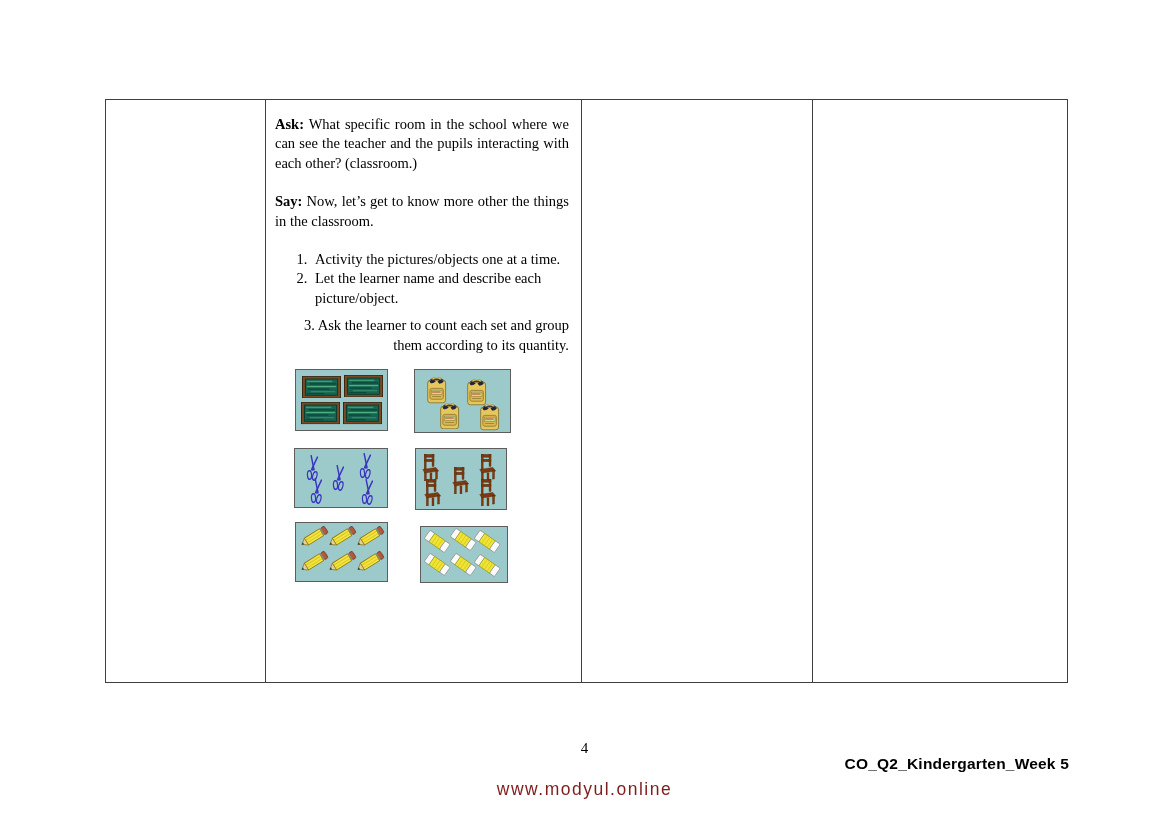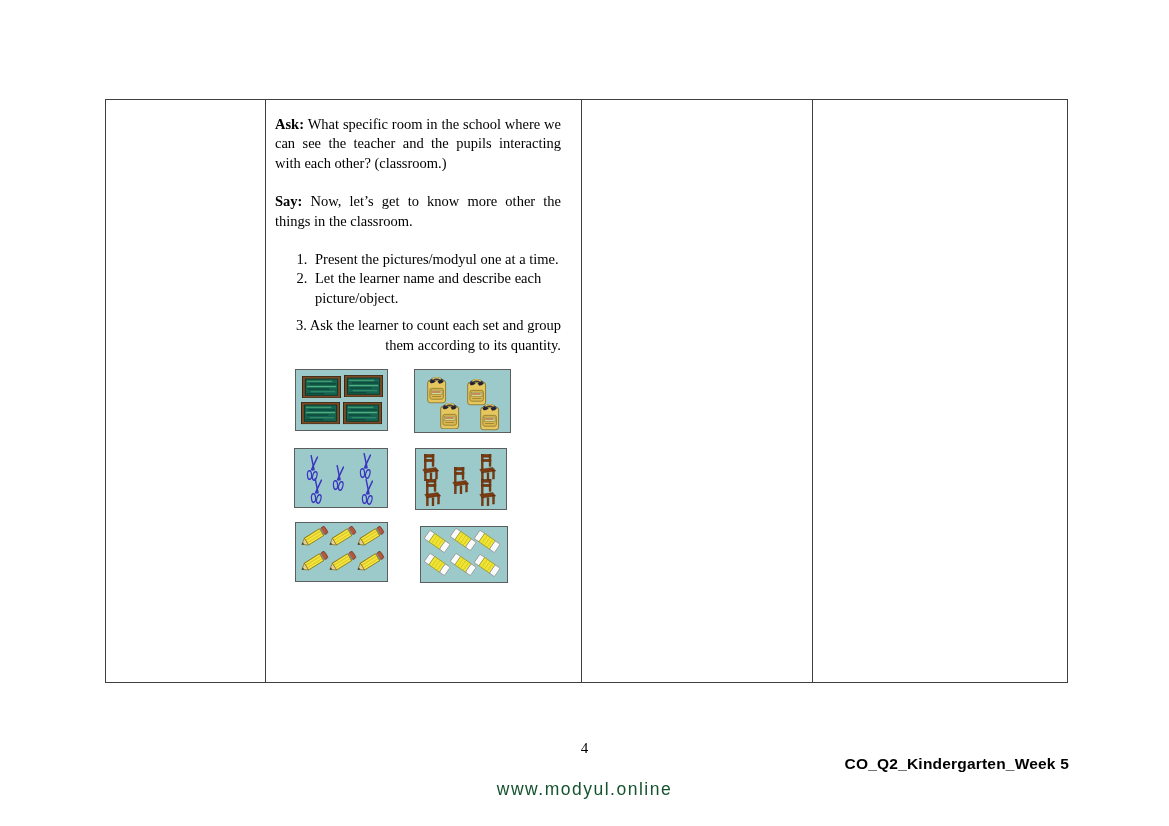--- a/index.html
+++ b/index.html
@@ -8,21 +8,21 @@
     font-family:"Liberation Serif", serif;color:#000;overflow:hidden;
   }
   
   .lesson-table{
     position:absolute;left:105px;top:99px;width:963px;height:584px;
     border:1px solid #3f3f3f;display:flex;box-sizing:border-box;background:#fff;
   }
   .tcol{height:100%;border-right:1px solid #3f3f3f;box-sizing:border-box;}
   .tcol:last-child{border-right:none;}
   .col1{width:160px;}
-  .col2{width:316px;padding:15px 20px 0 9px;}
+  .col2{width:316px;padding:15px 12px 0 9px;}
   .col3{width:231px;}
   .col4{flex:1;}
   
   .col2 p{margin:0 0 19px 0;font-size:14.5px;line-height:19.4px;}
   .p-just{text-align:justify;}
   .bold{font-weight:bold;}
   .proc-label{margin-bottom:0 !important;}
   ol.proc-list{
     margin:0 0 8px 0;padding:0 0 0 36px;font-size:14.5px;line-height:19.4px;
   }
@@ -35,21 +35,21 @@
     box-sizing:border-box;
   }
   .obj{position:absolute;display:block;}
   
   .page-number{
     position:absolute;left:0;top:740px;width:1169px;text-align:center;
     font-size:15px;font-family:"Liberation Serif", serif;
   }
   .watermark{
     position:absolute;left:0;top:779px;width:1169px;text-align:center;
-    font-family:"Liberation Sans", sans-serif;font-size:17.5px;color:#14532d;
+    font-family:"Liberation Sans", sans-serif;font-size:17.5px;color:#7f1d1d;
     letter-spacing:1.5px;
   }
   .doc-code{
     position:absolute;right:100px;top:755px;text-align:right;
     font-family:Liberation Sans, sans-serif;font-weight:bold;font-size:15.5px;
     letter-spacing:0.2px;color:#000;
   }
   .symdefs{position:absolute;width:0;height:0;overflow:hidden;}
 </style>
 </head>
@@ -117,21 +117,21 @@
 <div class="lesson-table">
   <div class="tcol col1"></div>
 
   <div class="tcol col2">
     <p class="p-just"><span class="bold">Ask:</span> <span>What specific room in the school where we can see the teacher and the pupils interacting with each other? (classroom.)</span></p>
 
     <p class="p-just"><span class="bold">Say:</span> <span>Now, let’s get to know more other the things in the classroom.</span></p>
 
 
     <ol class="proc-list">
-      <li>Present the pictures/modyul one at a time.</li>
+      <li>Activity the pictures/objects one at a time.</li>
       <li>Let the learner name and describe each picture/object.</li>
     </ol>
     <p class="p-step3">3. Ask the learner to count each set and group them according to its quantity.</p>
 
     <div class="cards-area">
         <div class="pcard" style="left: 20px; top: 1px; width: 93px; height: 62px;">
           <svg class="obj" width="39.06" height="22.32" style="left: 6.5%; top: 10%;">
             <use href="#sym-blackboard" xlink:href="#sym-blackboard"></use>
           </svg>
           <svg class="obj" width="39.06" height="22.32" style="left: 52.5%; top: 8%;">

